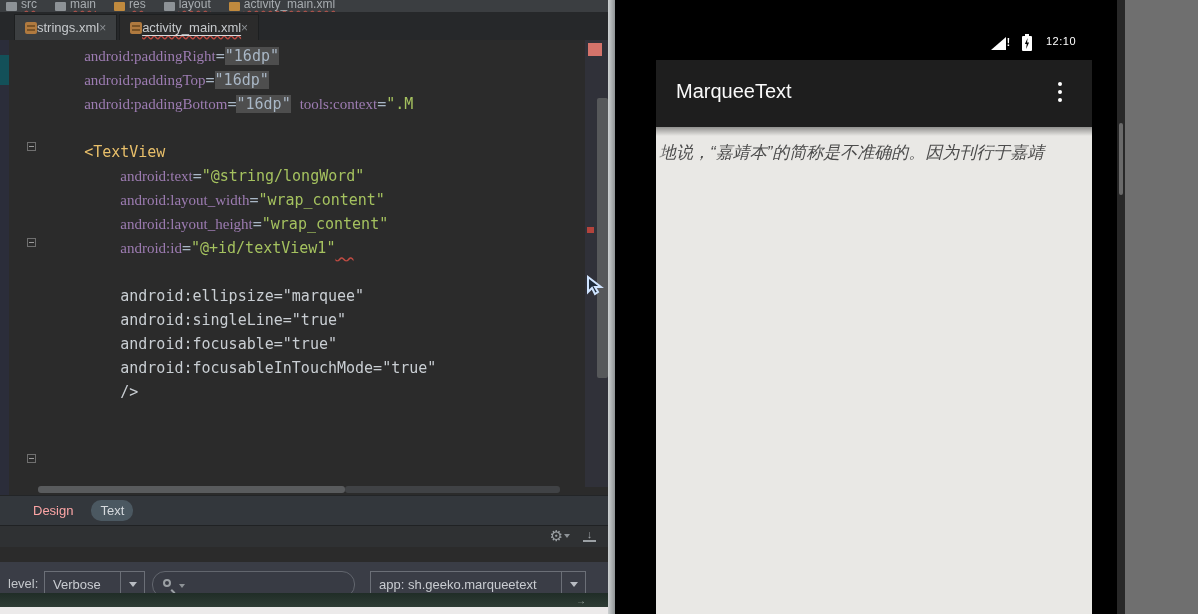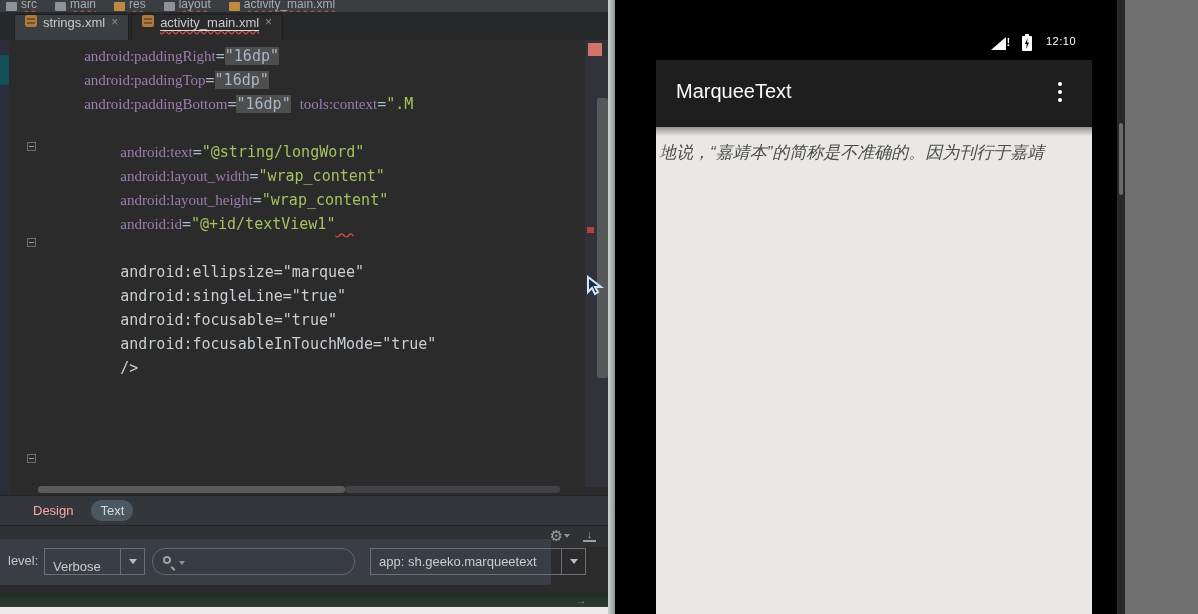--- a/index.html
+++ b/index.html
@@ -11,21 +11,21 @@
 
   .breadcrumbs { position:absolute; left:0; top:0; width:608px; height:12px; background:#3b3e41;
     overflow:hidden; display:flex; gap:18px; padding-left:6px; font-size:12px; color:#a7acb0; }
   .crumb { display:flex; gap:4px; align-items:center; margin-top:-4px; line-height:16px; }
   .crumb .lbl { text-decoration:underline wavy #b3544c; text-underline-offset:2px; }
   .crumb .fico { width:11px; height:9px; background:#8d9296; border-radius:1px; margin-top:4px; }
   .crumb .fico.orange { background:#c08a3e; }
 
   .tabbar { position:absolute; left:0; top:12px; width:608px; height:28px; background:#26282a;
     display:flex; align-items:flex-end; padding-left:14px; gap:2px; }
-  .tab { height:26px; display:flex; gap:6px; padding:0 10px; font-size:13px;
+  .tab { height:26px; display:flex; align-items:center; padding:0 10px; font-size:13px;
     color:#c7cacd; border:1px solid #1d1f20; border-bottom:none; }
   .tab.t1 { background:#3c3f41; }
   .tab.t2 { background:#2b2b2b; }
   .tab .xico { width:12px; height:12px; background:#b07a3f; border-radius:2px; position:relative; }
   .tab .xico::before { content:""; position:absolute; left:2px; right:2px; top:3px; height:2px; background:#7a5326; }
   .tab .xico::after { content:""; position:absolute; left:2px; right:2px; top:7px; height:2px; background:#7a5326; }
   .tab .close { color:#8b8f93; font-size:12px; }
   .u-wavy { text-decoration:underline wavy #c14b42; text-underline-offset:3px; }
   .u-solid { text-decoration:underline solid #d6d9dc; }
 
@@ -71,27 +71,27 @@
   
   .iconrow { position:absolute; left:0; top:525px; width:608px; height:22px; background:#2f3133;
     border-top:1px solid #202224; }
   .gear { position:absolute; right:45px; top:2px; color:#9ba0a4; font-size:15px; line-height:16px; }
   .gear-arrow { position:absolute; right:38px; top:8px; width:0; height:0;
     border-left:3px solid transparent; border-right:3px solid transparent; border-top:4px solid #8d9296; }
   .importer { position:absolute; right:12px; top:3px; width:13px; height:13px;
     border-bottom:2px solid #9ba0a4; color:#9ba0a4; font-size:11px; line-height:11px; text-align:center; }
 
   
-  .ctrlrow { position:absolute; left:0; top:539px; width:551px; height:46px; background:#3a3d46; }
+  .ctrlrow { position:absolute; left:0; top:562px; width:608px; height:46px; background:#3a3d46; }
   .lvl-label { position:absolute; left:8px; top:14px; font-size:13px; color:#c3c6ca; }
   .combo { position:absolute; height:27px; border:1px solid #6b6f77; display:flex; align-items:center; color:#c9ccd1; font-size:13px; }
   .combo .txt { padding:0 8px; white-space:nowrap; }
   .combo .dd { width:24px; height:100%; border-left:1px solid #6b6f77; display:flex; align-items:center; justify-content:center; }
   .combo .dd::before { content:""; width:0; height:0; border-left:4px solid transparent; border-right:4px solid transparent; border-top:5px solid #b8bcc2; }
-  .combo.level { left:44px; top:9px; width:101px;align-items:flex-end; }
+  .combo.level { left:44px; top:9px; width:101px; }
   .combo.app { left:370px; top:9px; width:216px; }
   .search { position:absolute; left:152px; top:9px; width:203px; height:27px; border:1px solid #62666e;
     border-radius:13px; background:#383b44; }
   .lens { position:absolute; left:10px; top:7px; width:8px; height:8px; border:2px solid #9ba0a4; border-radius:50%; }
   .lens::after { content:""; position:absolute; left:7px; top:8px; width:2px; height:5px; background:#9ba0a4; transform:rotate(-45deg); }
   .lens-arrow { position:absolute; left:26px; top:12px; width:0; height:0;
     border-left:3px solid transparent; border-right:3px solid transparent; border-top:4px solid #8d9296; }
 
   .greenstrip { position:absolute; left:0; top:593px; width:608px; height:14px;
     background:linear-gradient(180deg,#202d27,#2e3c35); }
@@ -178,20 +178,21 @@
 
     <div class="leftstrip">
       <div class="tealblock"></div>
     </div>
 
     <div class="codearea">
         <div class="cline"><span class="tk-plain">    </span><span class="tk-attr">android:paddingRight</span><span class="tk-punct">=</span><span class="tk-hl">"16dp"</span></div>
         <div class="cline"><span class="tk-plain">    </span><span class="tk-attr">android:paddingTop</span><span class="tk-punct">=</span><span class="tk-hl">"16dp"</span></div>
         <div class="cline"><span class="tk-plain">    </span><span class="tk-attr">android:paddingBottom</span><span class="tk-punct">=</span><span class="tk-hl">"16dp"</span><span class="tk-plain"> </span><span class="tk-attr">tools:context</span><span class="tk-punct">=</span><span class="tk-val">".M</span></div>
         <div class="cline"> </div>
+        <div class="cline"><span class="tk-plain">    </span><span class="tk-tag">&lt;TextView</span></div>
         <div class="cline"><span class="tk-plain">        </span><span class="tk-attr">android:text</span><span class="tk-punct">=</span><span class="tk-val">"@string/longWord"</span></div>
         <div class="cline"><span class="tk-plain">        </span><span class="tk-attr">android:layout_width</span><span class="tk-punct">=</span><span class="tk-val">"wrap_content"</span></div>
         <div class="cline"><span class="tk-plain">        </span><span class="tk-attr">android:layout_height</span><span class="tk-punct">=</span><span class="tk-val">"wrap_content"</span></div>
         <div class="cline"><span class="tk-plain">        </span><span class="tk-attr">android:id</span><span class="tk-punct">=</span><span class="tk-val">"@+id/textView1"</span><span class="tk-squig">  </span></div>
         <div class="cline"> </div>
         <div class="cline"><span class="tk-plain">        </span><span class="tk-plain">android:ellipsize="marquee"</span></div>
         <div class="cline"><span class="tk-plain">        </span><span class="tk-plain">android:singleLine="true"</span></div>
         <div class="cline"><span class="tk-plain">        </span><span class="tk-plain">android:focusable="true"</span></div>
         <div class="cline"><span class="tk-plain">        </span><span class="tk-plain">android:focusableInTouchMode="true"</span></div>
         <div class="cline"><span class="tk-plain">        </span><span class="tk-plain">/&gt;</span></div>

